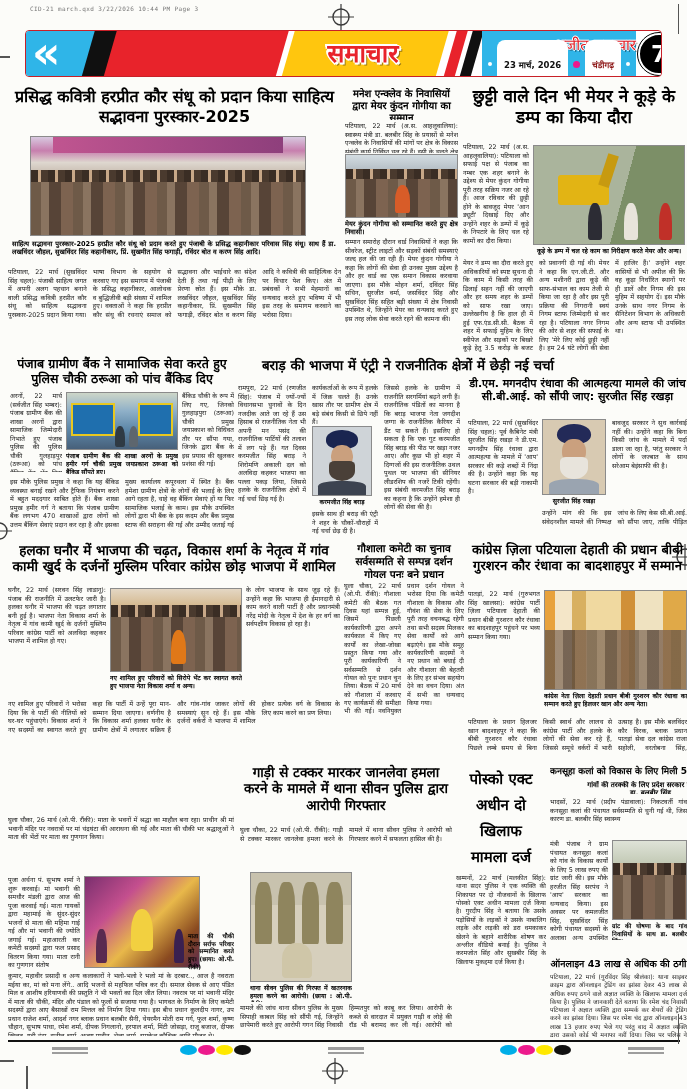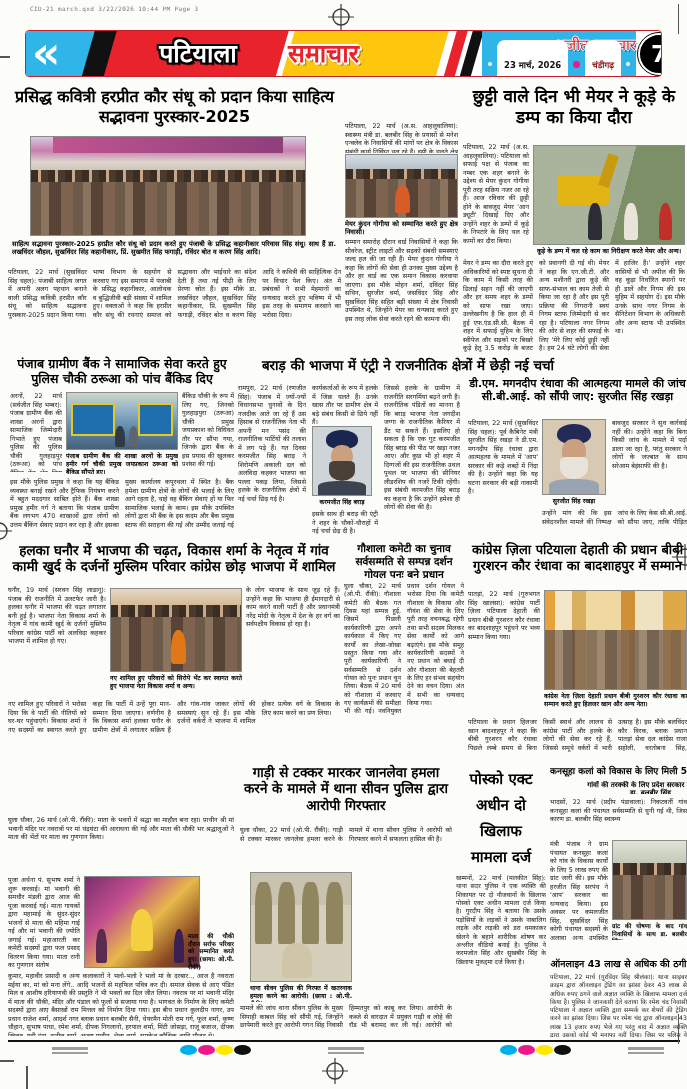--- a/index.html
+++ b/index.html
@@ -15,21 +15,21 @@
   .c3{column-count:3;column-gap:6px}
   .c4{column-count:4;column-gap:6px}
   .nowrap{white-space:nowrap}
   
   .mast{border:1px solid #c82028;border-radius:4px;overflow:hidden;background:#fff}
   .seg{position:absolute;top:0;height:47px}
   .skw{transform:skewX(-16deg)}
   .chev{position:absolute;top:0;font-size:44px;line-height:44px;font-weight:700;color:#fff}
   .mt-city{font-size:25px;font-weight:900;color:#fff;text-align:center;line-height:38px;
      text-shadow:2px 0 #000,-2px 0 #000,0 2px #000,0 -2px #000,2px 2px #000,-2px -2px #000,2px -2px #000,-2px 2px #000,3px 3px 0 rgba(0,0,0,.55)}
-  .mt-word{font-size:25px;font-weight:900;color:#e8232b;line-height:38px;
+  .mt-word{font-size:25px;font-weight:900;color:#e8232b;text-align:center;line-height:38px;
      text-shadow:1.5px 0 #fff,-1.5px 0 #fff,0 1.5px #fff,0 -1.5px #fff,2px 2px #fff,-2px -2px #fff,3px 3px 0 rgba(0,0,0,.4)}
   .mt-brand{font-size:15px;font-weight:400;color:#e11b22;text-align:right;
      text-shadow:1px 0 #fff,-1px 0 #fff,0 1px #fff,0 -1px #fff,1.5px 1.5px 0 rgba(40,0,0,.4)}
   .mt-row{display:flex;align-items:center;justify-content:center;gap:5px}
   .pill{background:#fff;border-radius:8px;padding:19px 7px;font-size:8.5px;font-weight:700;color:#101010;white-space:nowrap}
   .pill.city{color:#8c1616}
   .wdot{width:4px;height:4px;border-radius:50%;background:#fff;display:inline-block}
   .mdot{width:7px;height:7px;border-radius:50%;background:#ec1a8c;display:inline-block}
   .pgnum{width:42px;height:42px;background:#000;border:2px solid #fff;outline:1.5px solid #000;border-radius:50%;
      display:flex;align-items:center;justify-content:center;color:#fff;font-size:23px;font-weight:900}
@@ -87,21 +87,20 @@
   <svg class="abs" style="left:672px;top:544px" width="26" height="26" viewBox="0 0 26 26">
       <circle cx="13" cy="13" r="8" fill="none" stroke="#3a3a3a" stroke-width="1.4"></circle>
       <path d="M13 0v26M0 13h26" stroke="#3a3a3a" stroke-width="1.2" fill="none"></path>
     </svg>
 
   <div class="abs mast" style="left:25px;top:30px;width:637px;height:47px">
     <div class="seg" style="left:0;width:80px;background:#2fb5e8"></div>
     <div class="chev" style="left:6px">«</div>
     <div class="seg skw" style="left:62px;width:28px;background:#101010"></div>
     <div class="seg skw" style="left:84px;width:176px;background:#e8232b"></div>
-    <div class="abs mt-city" style="left:88px;top:4px;width:168px;height:40px">पटियाला</div>
     <div class="seg skw" style="left:256px;width:9px;background:#fff"></div>
     <div class="seg skw" style="left:262px;width:154px;background:#ffc60e"></div>
     <div class="abs mt-word" style="left:262px;top:4px;width:150px;height:40px">समाचार</div>
     <div class="seg skw" style="left:424px;width:11px;background:#e8232b"></div>
     <div class="seg skw" style="left:440px;width:11px;background:#101010"></div>
     <div class="seg" style="left:456px;width:154px;background:#2fb5e8"></div>
     <div class="abs mt-brand" style="left:456px;top:3px;width:154px;height:20px">अजीत समाचार</div>
     <div class="abs mt-row" style="left:458px;top:25px;width:150px;height:16px">
       <span class="wdot"></span>
       <span class="pill">23 मार्च, 2026</span>
@@ -116,20 +115,21 @@
 
   <div class="abs hl" style="left:8px;top:87px;width:333px;height:46px;font-size:16px">प्रसिद्ध कवित्री हरप्रीत कौर संधू को प्रदान किया साहित्य सद्भावना पुरस्कार-2025</div>
   <div class="abs ph ph-award" style="left:30px;top:136px;width:276px;height:100px">
     <div class="banner"></div>
     <div class="crowdline" style="top:34%;height:12%"></div>
     <div class="crowdbody" style="top:46%;height:54%"></div>
   </div>
   <div class="abs cap" style="left:12px;top:240px;width:324px;height:25px">साहित्य सद्भावना पुरस्कार-2025 हरप्रीत कौर संधू को प्रदान करते हुए पंजाबी के प्रसिद्ध कहानीकार परिवास सिंह संधू। साथ हैं डा. लखविंदर जौहल, सुखविंदर सिंह कहानीकार, प्रिं. सुखमीत सिंह फगाड़ी, रविंदर बोत व करण सिंह आदि।</div>
   <div class="abs bt c4" style="left:8px;top:268px;width:333px;height:85px">पटियाला, 22 मार्च (सुखविंदर सिंह चहल): पंजाबी साहित्य जगत में अपनी अलग पहचान बनाने वाली प्रसिद्ध कवित्री हरप्रीत कौर संधू को साहित्य सद्भावना पुरस्कार-2025 प्रदान किया गया। भाषा विभाग के सहयोग से करवाए गए इस समागम में पंजाबी के प्रसिद्ध कहानीकार, आलोचक व बुद्धिजीवी बड़ी संख्या में शामिल हुए। वक्ताओं ने कहा कि हरप्रीत कौर संधू की रचनाएं समाज को सद्भावना और भाईचारे का संदेश देती हैं तथा नई पीढ़ी के लिए प्रेरणा स्रोत हैं। इस मौके डा. लखविंदर जौहल, सुखविंदर सिंह कहानीकार, प्रिं. सुखमीत सिंह फगाड़ी, रविंदर बोत व करण सिंह आदि ने कवित्री की साहित्यिक देन पर विचार पेश किए। अंत में प्रबंधकों ने सभी मेहमानों का धन्यवाद करते हुए भविष्य में भी इस तरह के समागम करवाने का भरोसा दिया।</div>
 
+  <div class="abs hl" style="left:345px;top:88px;width:113px;height:32px;font-size:10px">मनेश एन्क्लेव के निवासियों द्वारा मेयर कुंदन गोगीया का सम्मान</div>
   <div class="abs bt" style="left:345px;top:122px;width:113px;height:31px">पटियाला, 22 मार्च (अ.स. आहलूवालिया): स्वास्थ्य मंत्री डा. बलबीर सिंह के प्रयासों से मनेश एन्क्लेव के निवासियों की मांगों पर क्षेत्र के विकास संबंधी कार्य निर्विघ्न चल रहे हैं। इसी के चलते क्षेत्र निवासियों ने मेयर कुंदन गोगीया का विशेष सम्मान किया।</div>
   <div class="abs ph ph-mayor" style="left:345px;top:154px;width:113px;height:64px">
     <div class="crowdline" style="top:22%;height:16%"></div>
     <div class="crowdbody" style="top:38%;height:62%"></div>
     <div class="fig" style="left:44%;bottom:6%;width:14%;height:46%;background:#d85c28"></div>
   </div>
   <div class="abs cap" style="left:345px;top:220px;width:113px;height:16px">मेयर कुंदन गोगीया को सम्मानित करते हुए क्षेत्र निवासी।</div>
   <div class="abs bt" style="left:345px;top:238px;width:113px;height:114px">सम्मान समारोह दौरान वार्ड निवासियों ने कहा कि सीवरेज, स्ट्रीट लाइटों और सड़कों संबंधी समस्याएं जल्द हल की जा रही हैं। मेयर कुंदन गोगीया ने कहा कि लोगों की सेवा ही उनका मुख्य उद्देश्य है और हर वार्ड का एक समान विकास करवाया जाएगा। इस मौके मोहन शर्मा, दविंदर सिंह सचिन, सुरजीत वर्मा, जसविंदर सिंह और सुखविंदर सिंह सहित बड़ी संख्या में क्षेत्र निवासी उपस्थित थे, जिन्होंने मेयर का धन्यवाद करते हुए इस तरह लोक सेवा करते रहने की कामना की।</div>
 
   <div class="abs hl" style="left:463px;top:86px;width:222px;height:54px;font-size:17px">छुट्टी वाले दिन भी मेयर ने कूड़े के डम्प का किया दौरा</div>
@@ -175,21 +175,21 @@
     <div class="turban"></div>
     <div class="face"></div>
     <div class="beard"></div>
     <div class="shl" style="background:#9aa4b0"></div>
   </div>
   <div class="abs cap ctr" style="left:540px;top:497px;width:68px;height:10px;font-size:6.2px">सुरजीत सिंह रखड़ा</div>
   <div class="abs bt" style="left:612px;top:419px;width:75px;height:112px">बावजूद सरकार ने सुध कार्रवाई नहीं की। उन्होंने कहा कि बिना किसी जांच के मामले में पर्दा डाला जा रहा है, परंतु सरकार ने लोगों के जज्बात के साथ सरेआम बेइंसाफी की है।</div>
   <div class="abs bt c2" style="left:542px;top:509px;width:145px;height:25px">उन्होंने मांग की कि इस संवेदनशील मामले की निष्पक्ष जांच के लिए केस सी.बी.आई. को सौंपा जाए, ताकि पीड़ित परिवार को इंसाफ मिल सके और दोषियों को कड़ी सजा हो।</div>
 
   <div class="abs hl" style="left:8px;top:542px;width:332px;height:40px;font-size:13.5px">हलका घनौर में भाजपा की चढ़त, विकास शर्मा के नेतृत्व में गांव कामी खुर्द के दर्जनों मुस्लिम परिवार कांग्रेस छोड़ भाजपा में शामिल</div>
-  <div class="abs bt" style="left:8px;top:586px;width:98px;height:112px">घनौर, 19 मार्च (सरवन सिंह लाडानू): पंजाब की राजनीति में उलटफेर जारी है। हलका घनौर में भाजपा की चढ़त लगातार बनी हुई है। भाजपा नेता विकास शर्मा के नेतृत्व में गांव कामी खुर्द के दर्जनों मुस्लिम परिवार कांग्रेस पार्टी को अलविदा कहकर भाजपा में शामिल हो गए।</div>
+  <div class="abs bt" style="left:8px;top:586px;width:98px;height:112px">घनौर, 22 मार्च (सरवन सिंह लाडानू): पंजाब की राजनीति में उलटफेर जारी है। हलका घनौर में भाजपा की चढ़त लगातार बनी हुई है। भाजपा नेता विकास शर्मा के नेतृत्व में गांव कामी खुर्द के दर्जनों मुस्लिम परिवार कांग्रेस पार्टी को अलविदा कहकर भाजपा में शामिल हो गए।</div>
   <div class="abs ph ph-ghanaur" style="left:110px;top:588px;width:132px;height:84px">
     <div class="crowdline" style="top:20%;height:14%"></div>
     <div class="crowdbody" style="top:34%;height:66%"></div>
     <div class="fig" style="left:46%;bottom:8%;width:12%;height:42%;background:#e07818"></div>
   </div>
   <div class="abs cap" style="left:110px;top:674px;width:132px;height:22px;font-size:6.2px">नए शामिल हुए परिवारों को सिरोपे भेंट कर स्वागत करते हुए भाजपा नेता विकास शर्मा व अन्य।</div>
   <div class="abs bt" style="left:246px;top:586px;width:94px;height:112px">के लोग भाजपा के साथ जुड़ रहे हैं। उन्होंने कहा कि भाजपा ही ईमानदारी से काम करने वाली पार्टी है और प्रधानमंत्री नरेंद्र मोदी के नेतृत्व में देश के हर वर्ग का सर्वपक्षीय विकास हो रहा है।</div>
   <div class="abs bt c4" style="left:8px;top:700px;width:332px;height:56px">नए शामिल हुए परिवारों ने भरोसा दिया कि वे पार्टी की नीतियों को घर-घर पहुंचाएंगे। विकास शर्मा ने नए सदस्यों का स्वागत करते हुए कहा कि पार्टी में उन्हें पूरा मान-सम्मान दिया जाएगा। वर्णनीय है कि विकास शर्मा हलका घनौर के ग्रामीण क्षेत्रों में लगातार सक्रिय हैं और गांव-गांव जाकर लोगों की समस्याएं सुन रहे हैं। इस मौके दर्जनों वर्करों ने भाजपा में शामिल होकर प्रत्येक वर्ग के विकास के लिए काम करने का प्रण लिया।</div>
 
   <div class="abs hl" style="left:344px;top:542px;width:120px;height:36px;font-size:10.5px">गौशाला कमेटी का चुनाव सर्वसम्मति से सम्पन्न दर्शन गोयल पुनः बने प्रधान</div>

